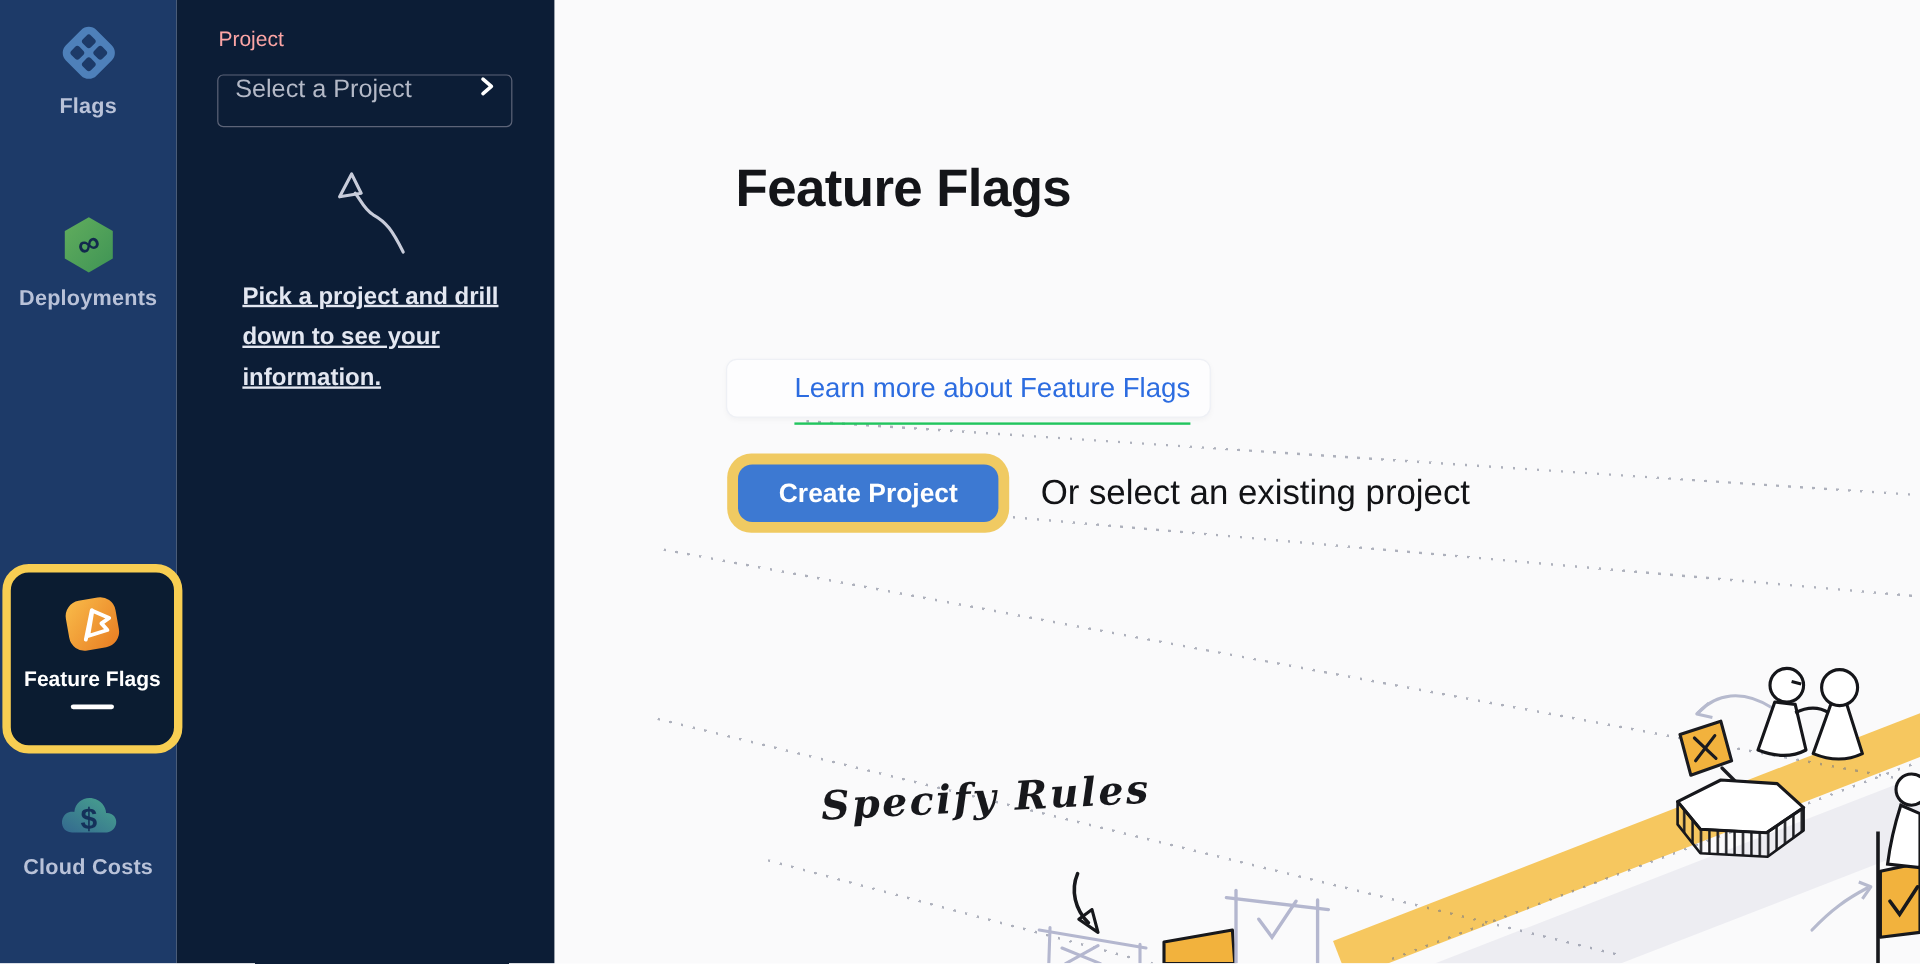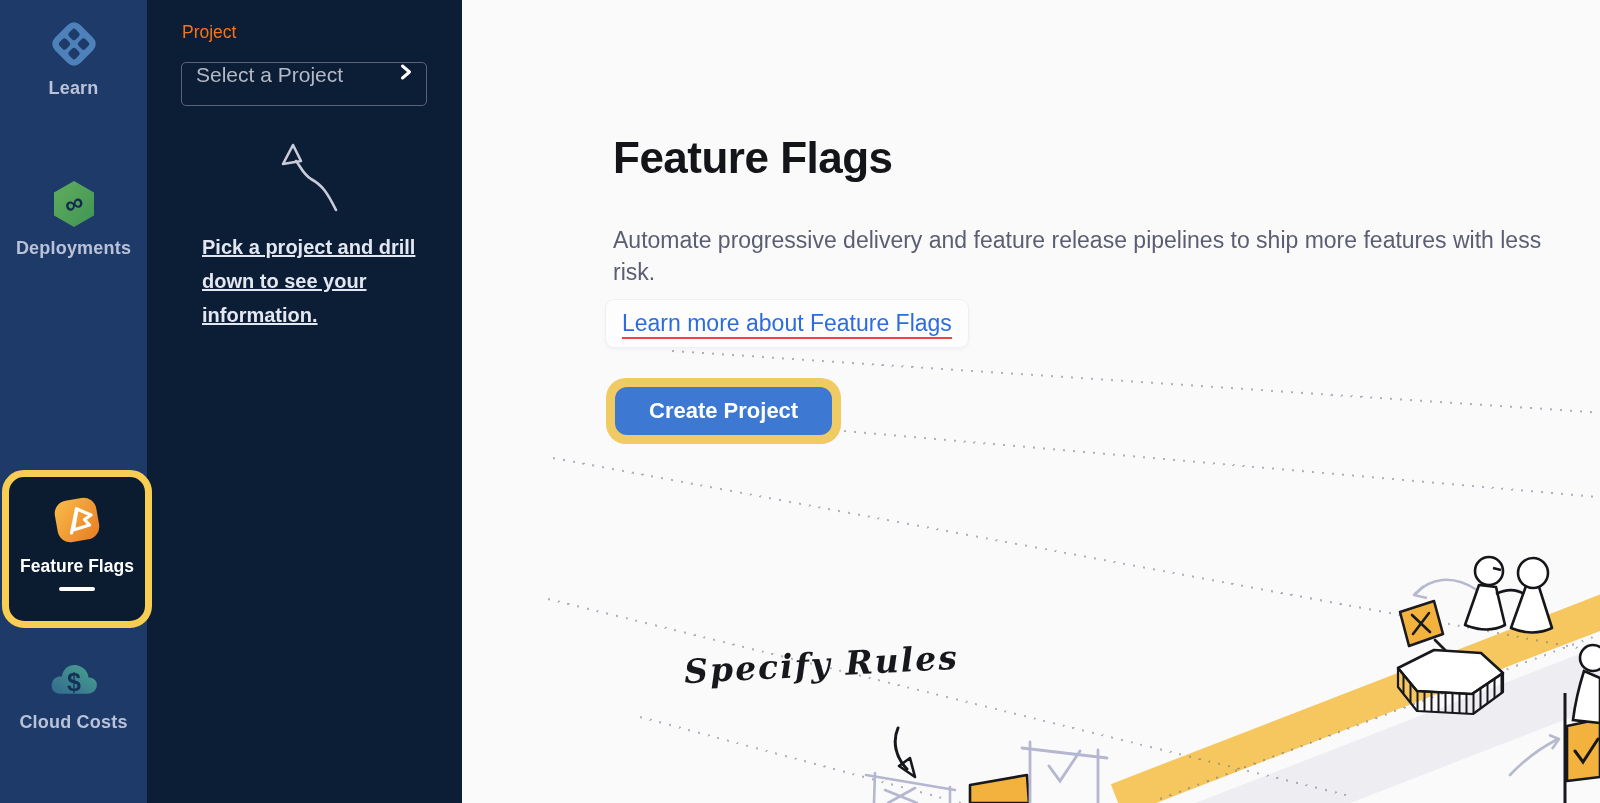--- a/index.html
+++ b/index.html
@@ -15,36 +15,36 @@
 
   .ff-tile { position:absolute; left:2px; top:470px; width:150px; height:158px;
              border:7px solid #f8ce52; border-radius:22px; background:#0b1c31; z-index:12;
              display:flex; flex-direction:column; align-items:center; padding-top:16px; cursor:pointer; }
   .ff-tile .ric { width:54px; height:54px; }
   .ff-tile .rlabel { margin-top:9px; font-size:17.5px; font-weight:700; color:#ffffff; }
   .ff-underline { margin-top:10px; width:36px; height:4px; border-radius:2px; background:#ffffff; }
 
   
   .panel { position:absolute; left:147px; top:0; width:315px; height:803px; background:#0c1d36; z-index:8; }
-  .field-label { position:absolute; left:35px; top:22px; font-size:17.5px; color:#f97316; }
+  .field-label { position:absolute; left:35px; top:22px; font-size:17.5px; color:#fca5a5; }
   .select { position:absolute; left:34px; top:62px; width:246px; height:44px;
             border:1px solid #5d6478; border-radius:5px; display:flex; align-items:flex-start;
             padding:0 14px; cursor:pointer; background:transparent; }
   .select .sel-text { flex:1; font-size:21px; color:#b4b9c7; }
   .hint { position:absolute; left:55px; top:230px; width:218px; font-size:20px; line-height:34px;
           font-weight:600; color:#e3e7f1;text-decoration:underline; }
   .panel-arrow { position:absolute; left:118px; top:136px; }
 
   
   .main { position:absolute; left:462px; top:0; width:1138px; height:803px; background:#fafafb; overflow:hidden; }
   .title { position:absolute; left:151px; top:133px; font-size:44px; font-weight:700; color:#141519; letter-spacing:-.5px; z-index:3; }
   .desc { position:absolute; left:151px; top:224px; width:935px; font-size:23px; line-height:32px; color:#5b5e72; z-index:3; }
   .link-pill { position:absolute; left:144px; top:300px; background:#fdfdfe; border-radius:8px;
                padding:10px 16px; box-shadow:0 0 0 1px #eef0f5, 0 2px 5px rgba(20,30,60,.05); z-index:3; }
-  .link { font-size:23px; color:#2c6ce0; text-decoration:none; border-bottom:2px solid #ef4444; padding-bottom:1px; cursor:pointer; }
+  .link { font-size:23px; color:#2c6ce0; text-decoration:none; border-bottom:2px solid #22c55e; padding-bottom:16px; cursor:pointer;margin-left:40px; }
   .cta-row { position:absolute; left:144px; top:378px; display:flex; align-items:center; z-index:3; }
   .btn-ring { background:#f0ca62; border-radius:20px; padding:9px; }
   .btn { background:#3d79d2; border:none; border-radius:12px; padding:11px 34px;
          font-family:"Liberation Sans", sans-serif; font-size:22px; font-weight:700; color:#ffffff; cursor:pointer; }
   .or-text { margin-left:26px; font-size:29px; color:#121316; }
 
   
   .dotted { position:absolute; height:2px; z-index:1; transform-origin:left center;
             background-image:repeating-linear-gradient(90deg, rgba(110,116,136,.55) 0 2px, transparent 2px 10px); }
 
@@ -66,21 +66,21 @@
     <div class="rail-item" style="top:18px">
       <svg class="ric" viewBox="0 0 52 52">
         <g transform="rotate(45 26 26)">
           <rect x="8" y="8" width="36" height="36" rx="9" fill="#4e80ba"></rect>
           <rect x="14.5" y="14.5" width="9.5" height="9.5" rx="2.5" fill="#1d3a68"></rect>
           <rect x="28" y="14.5" width="9.5" height="9.5" rx="2.5" fill="#1d3a68"></rect>
           <rect x="14.5" y="28" width="9.5" height="9.5" rx="2.5" fill="#1d3a68"></rect>
           <rect x="28" y="28" width="9.5" height="9.5" rx="2.5" fill="#1d3a68"></rect>
         </g>
       </svg>
-      <span class="rlabel">Learn</span>
+      <span class="rlabel">Flags</span>
     </div>
 
     <div class="rail-item" style="top:178px">
       <svg class="ric" viewBox="0 0 52 52">
         <defs>
           <linearGradient id="gDep" x1="0" y1="0" x2="1" y2="1">
             <stop offset="0" stop-color="#61ad5d"></stop>
               <stop offset="1" stop-color="#3f9455"></stop>
           </linearGradient>
         </defs>
@@ -149,30 +149,30 @@
 
     <div class="dotted" style="left:210px; top:350px; width:940px; transform:rotate(3.8deg);"></div>
     <div class="dotted" style="left:382px; top:430px; width:770px; transform:rotate(5deg);"></div>
     <div class="dotted" style="left:91px;  top:457px; width:1065px; transform:rotate(10.5deg);"></div>
     <div class="dotted" style="left:86px;  top:598px; width:830px; transform:rotate(13.8deg);"></div>
     <div class="dotted" style="left:178px; top:716px; width:345px; transform:rotate(15deg);"></div>
     <div class="dotted" style="left:698px; top:798px; width:480px; transform:rotate(-20.5deg);"></div>
 
     <h1 class="title">Feature Flags</h1>
 
-    <p class="desc">Automate progressive delivery and feature release pipelines to ship more features with less risk.</p>
 
     <div class="link-pill">
       <a class="link">Learn more about Feature Flags</a>
     </div>
 
     <div class="cta-row">
       <div class="btn-ring">
         <button class="btn">Create Project</button>
       </div>
+      <span class="or-text">Or select an existing project</span>
     </div>
 
     <div class="caption">Specify Rules</div>
 
     <svg class="sketch" style="left:393px; top:690px;" width="300" height="113" viewBox="0 0 300 113">
       <path d="M43 38 C37 52 41 68 52 79" fill="none" stroke="#17181c" stroke-width="3" stroke-linecap="round"></path>
       <polygon points="44,76 60,87 55,68" fill="none" stroke="#17181c" stroke-width="2.6" stroke-linejoin="round"></polygon>
       <g stroke="#b4b7cf" stroke-width="2.6" stroke-linecap="round">
         <line x1="11" y1="85" x2="100" y2="100"></line>
         <line x1="20" y1="83" x2="19" y2="113"></line>

